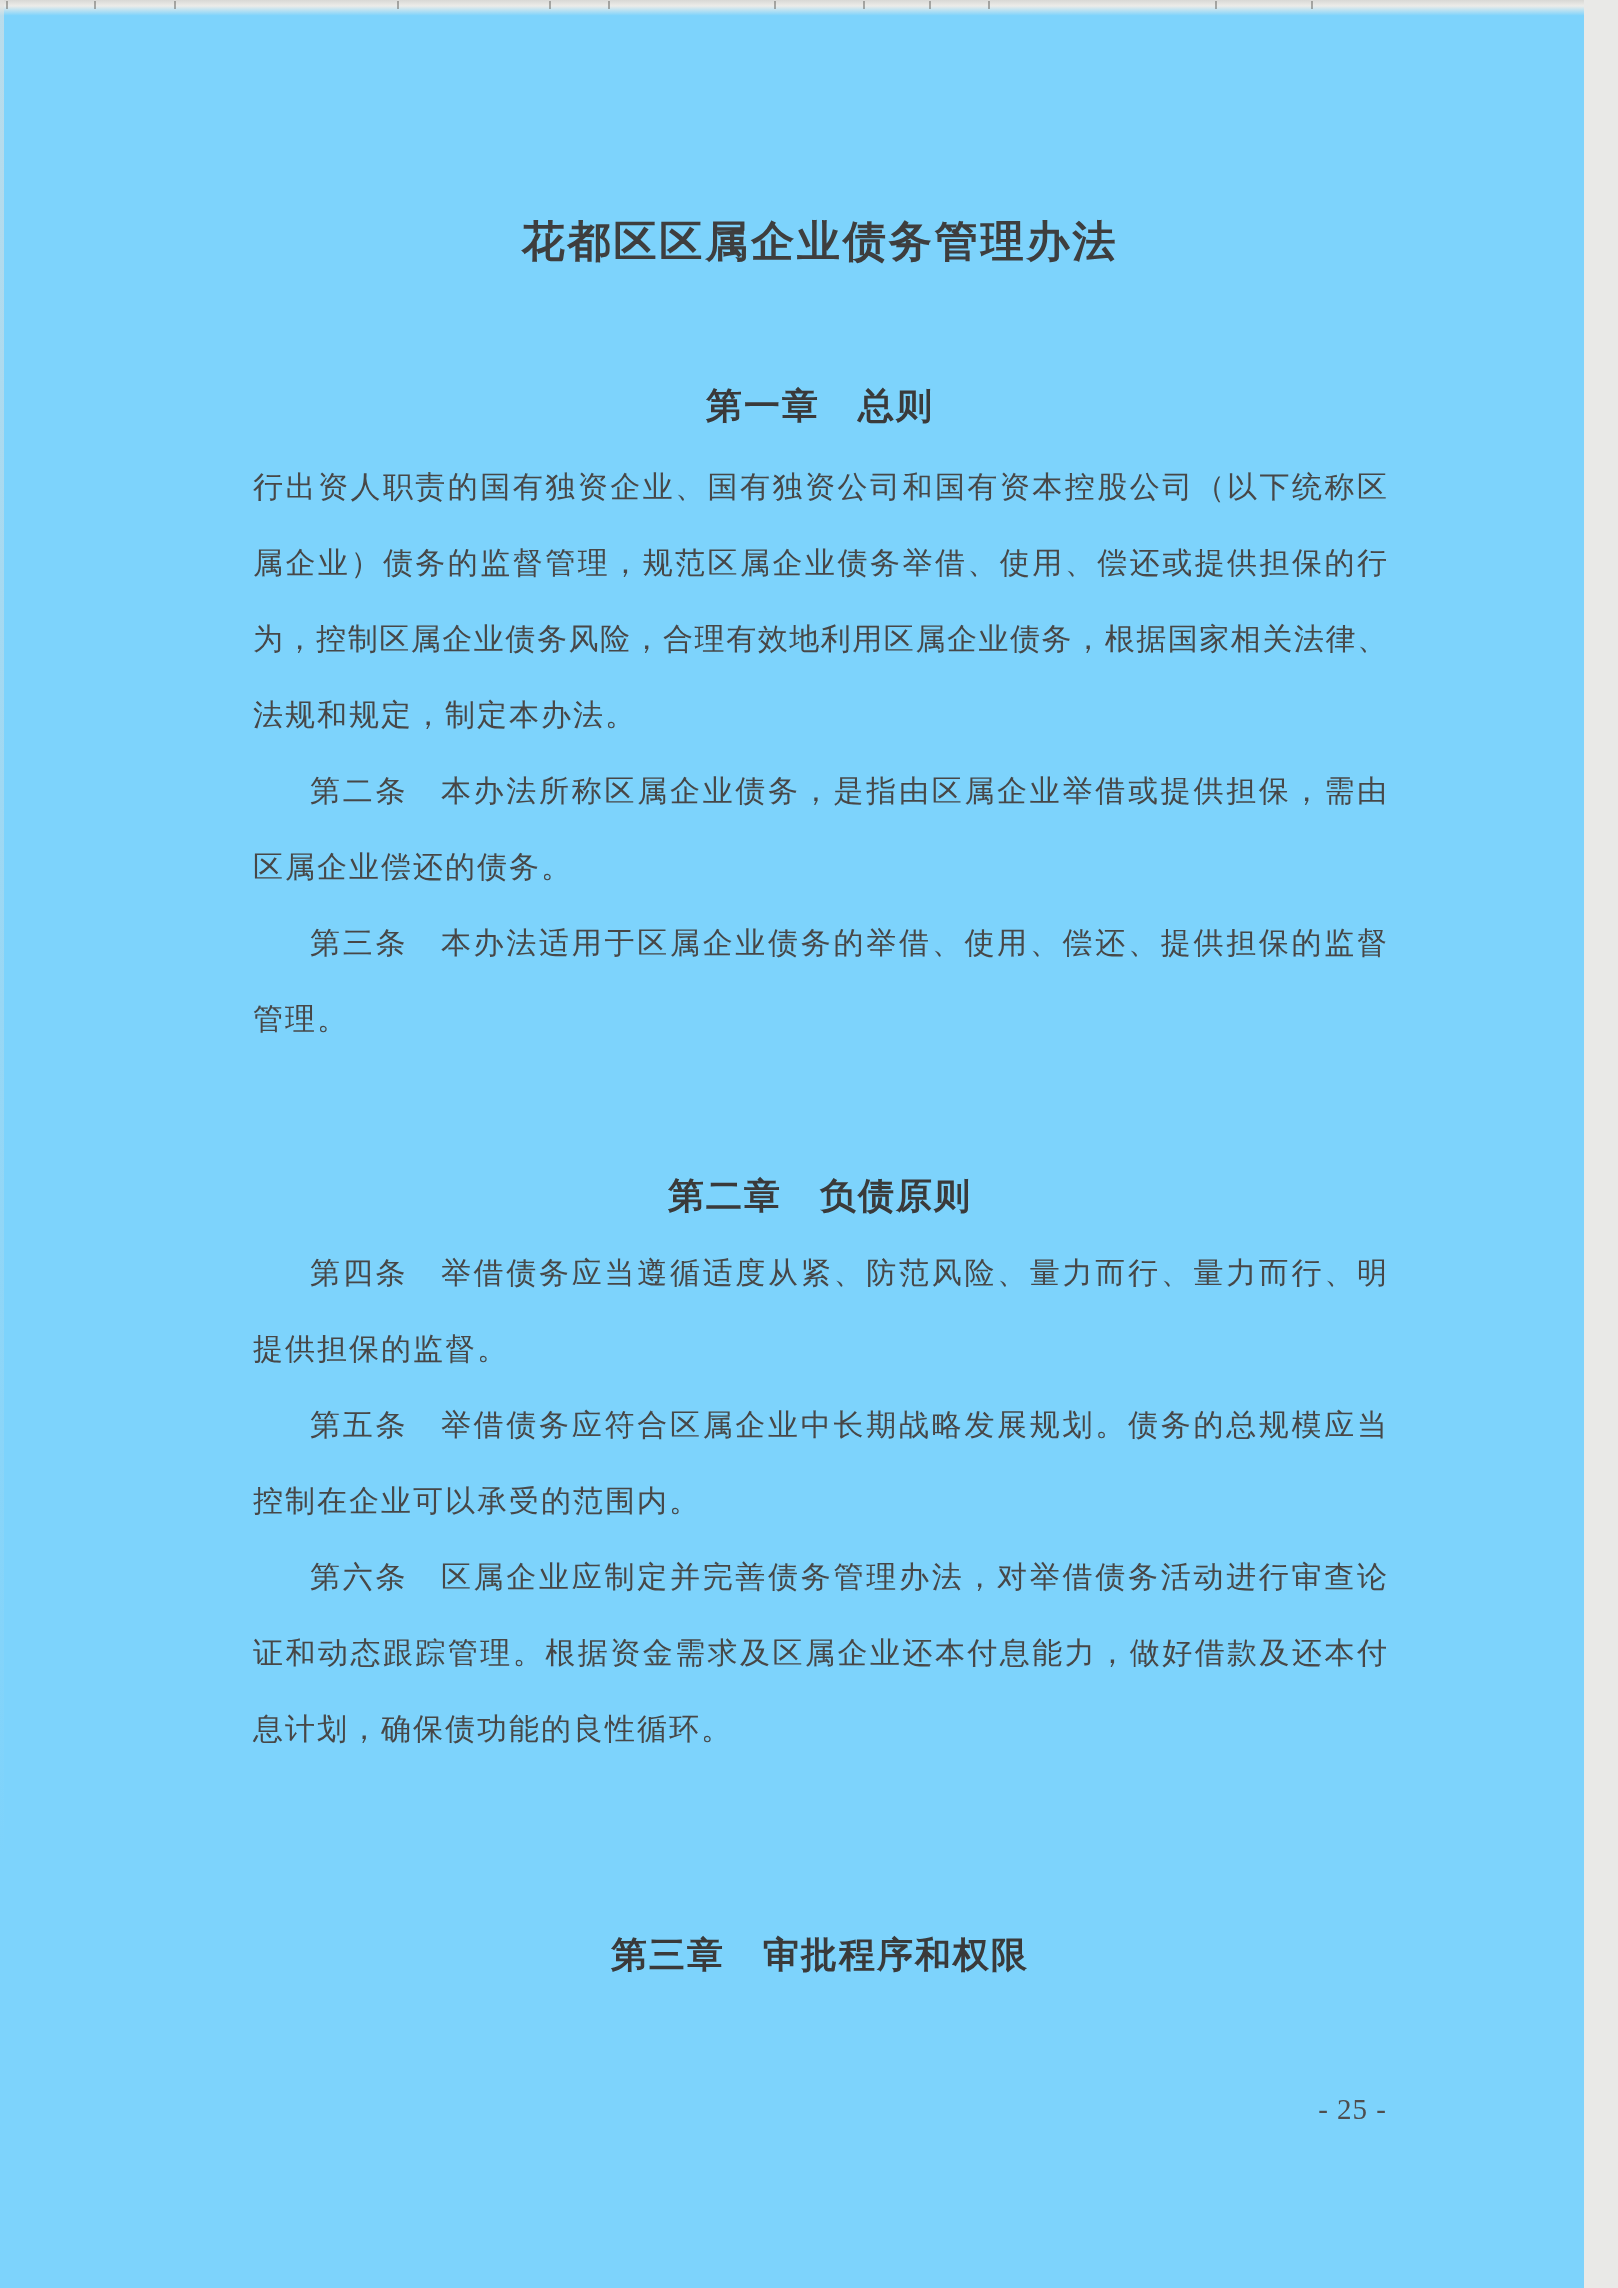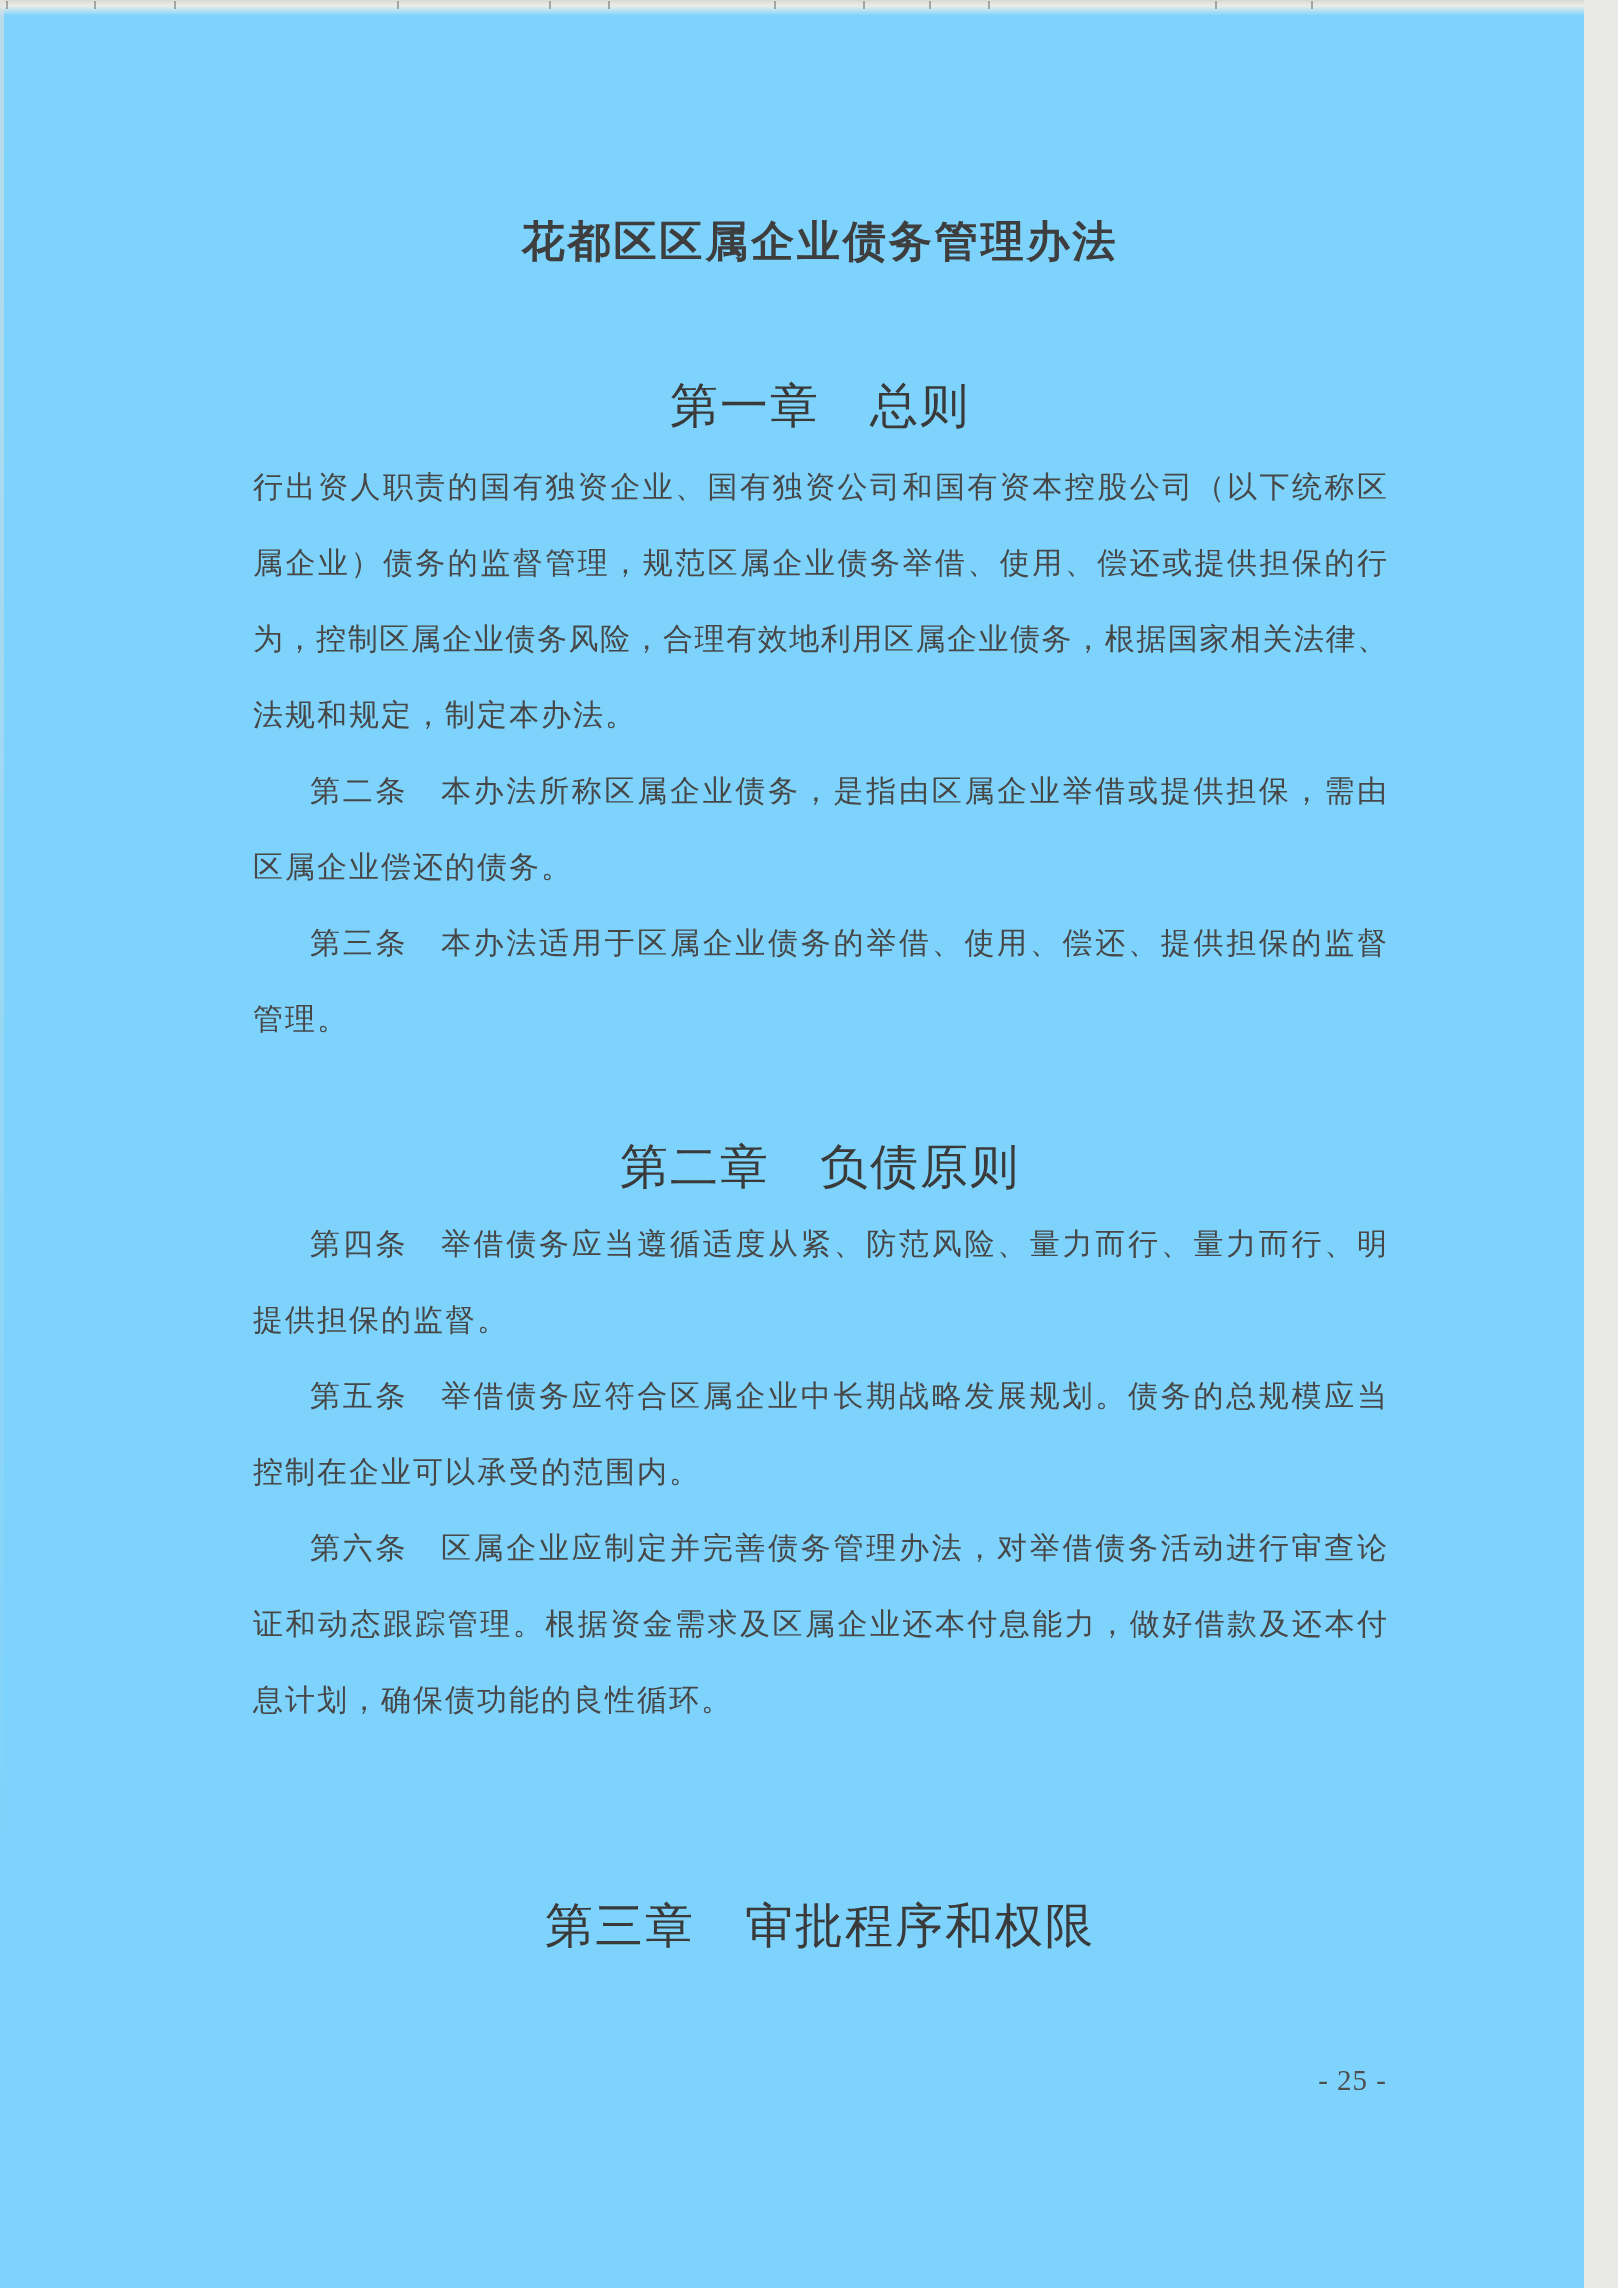--- a/index.html
+++ b/index.html
@@ -36,28 +36,28 @@
     font-family: "Liberation Serif", "DejaVu Serif", serif;
     font-weight: 700;
     font-size: 43px;
     line-height: 47px;
     letter-spacing: 2.9px;
     color: #3e3e3e;
   }
   .chapter {
     text-align: center;
     font-family: "Liberation Sans", "DejaVu Sans", sans-serif;
-    font-weight: 400;
-    font-size: 48px;
+    font-weight: 700;
+    font-size: 36px;
     line-height: 37px;
     letter-spacing: 2px;
     color: #3a3a3a;
   }
   .ch1 { margin-top: 122px; }
-  .ch2 { margin-top: 73px; }
+  .ch2 { margin-top: 102px; }
   .ch3 { margin-top: 151px; }
   #paras-ch1 { margin-top: 43px; }
   #paras-ch2 { margin-top: 39px; }
   .line {
     height: 76px;
     font-size: 30px;
     line-height: 39px;
     color: #474747;
     text-align: justify;
     text-align-last: justify;

